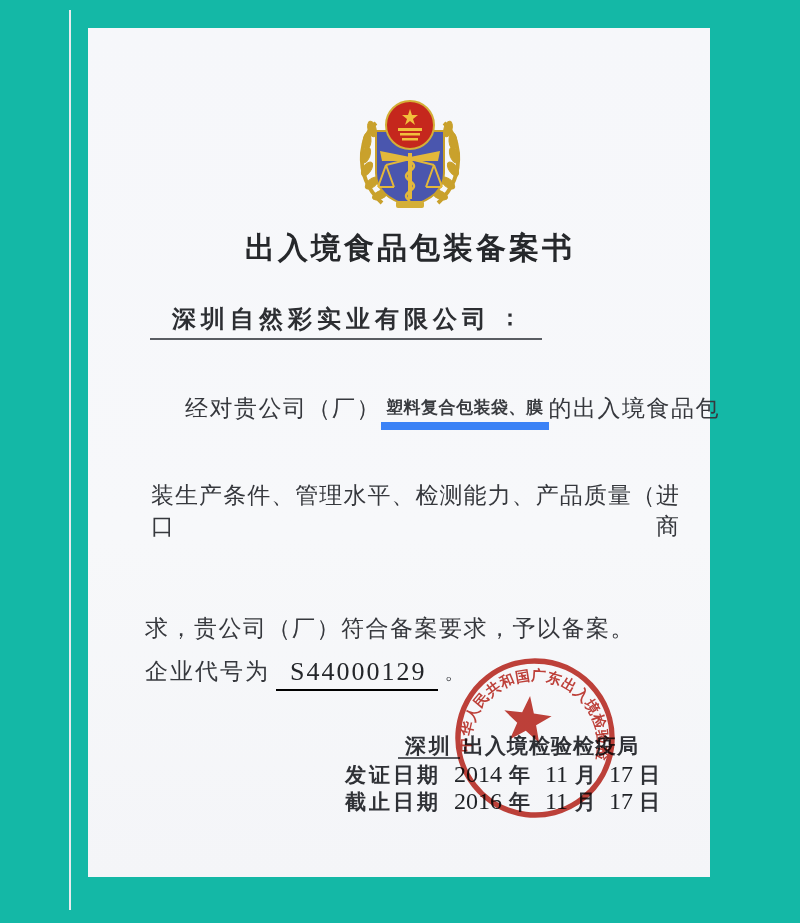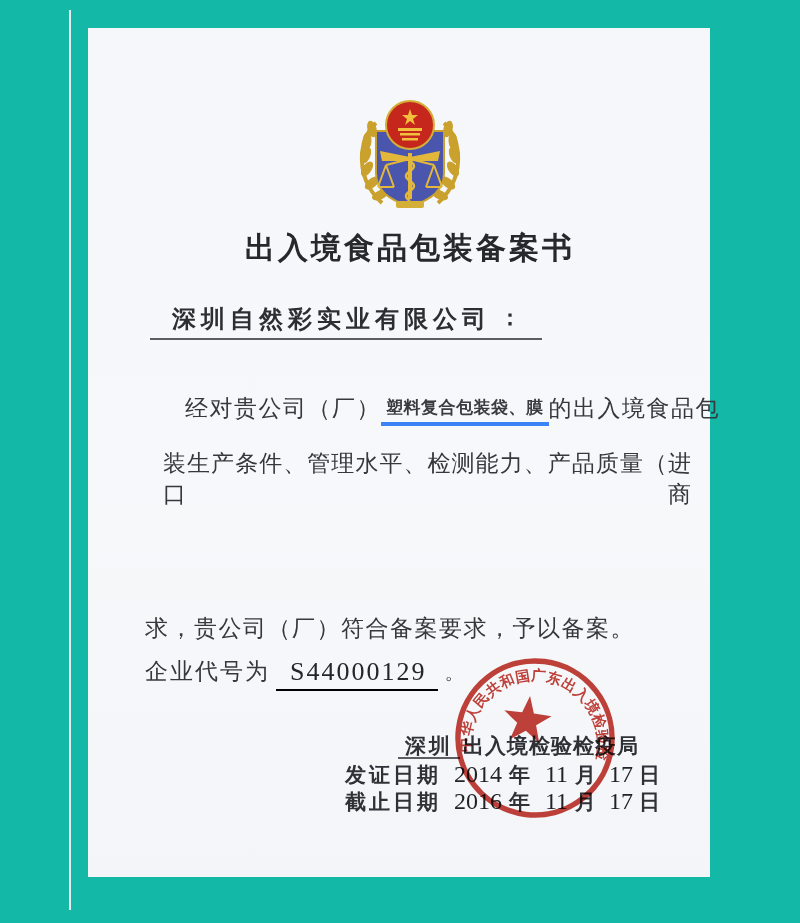--- a/index.html
+++ b/index.html
@@ -16,29 +16,29 @@
 
   .doc-title { left:145px; top:228px; width:530px; text-align:center;
                font-size:30px; font-weight:bold; color:#26282b; letter-spacing:3px; white-space:nowrap; }
 
   .company-name { left:172px; top:303px; font-size:24px; font-weight:bold;
                   color:#2c2e32; letter-spacing:5px; white-space:nowrap; }
   .company-colon { left:499px; top:303px; font-size:22px; font-weight:bold; color:#2c2e32; }
   .company-underline { left:150px; top:338px; width:392px; height:2px; background:#5a5d62; }
 
   .body-line { font-size:23px; color:#36383d; white-space:nowrap; }
-  .jline { left:163px; width:528px; text-align:justify; text-align-last:justify; white-space:normal; }
+  .jline { left:151px; width:528px; text-align:justify; text-align-last:justify; white-space:normal;margin-top:32px; }
   .l1 { left:185px; top:393px; }
   .l2 { top:448px; }
   .l3 { top:503px; }
   .l4 { top:558px; }
   .l5 { left:145px; top:613px; letter-spacing:1.5px; }
   .l1 .pre, .l1 .suf { letter-spacing:1.5px; }
   .product { display:inline-block; font-size:17px; font-weight:bold; color:#3a3c40;
-             border-bottom:4px solid #3b82f6; padding:0 5px 3px 5px;
+             border-bottom:8px solid #3b82f6; padding:0 5px 3px 5px;
              position:relative; top:-3px; letter-spacing:0.5px; }
 
   .code-row { left:145px; top:656px; font-size:23px; color:#36383d; letter-spacing:2px; white-space:nowrap; }
   .code-val { display:inline-block; font-family:"Liberation Serif", serif; font-size:26px;
               letter-spacing:2px; color:#24262a; border-bottom:2px solid #000000;
               padding:0 12px 2px 14px; margin-left:6px; position:relative; top:1px; }
   .code-period { margin-left:6px; font-size:20px; }
 
   .issuer-row { left:405px; top:732px; font-size:21px; font-weight:bold; color:#2f3136;
                 letter-spacing:1px; white-space:nowrap; }

